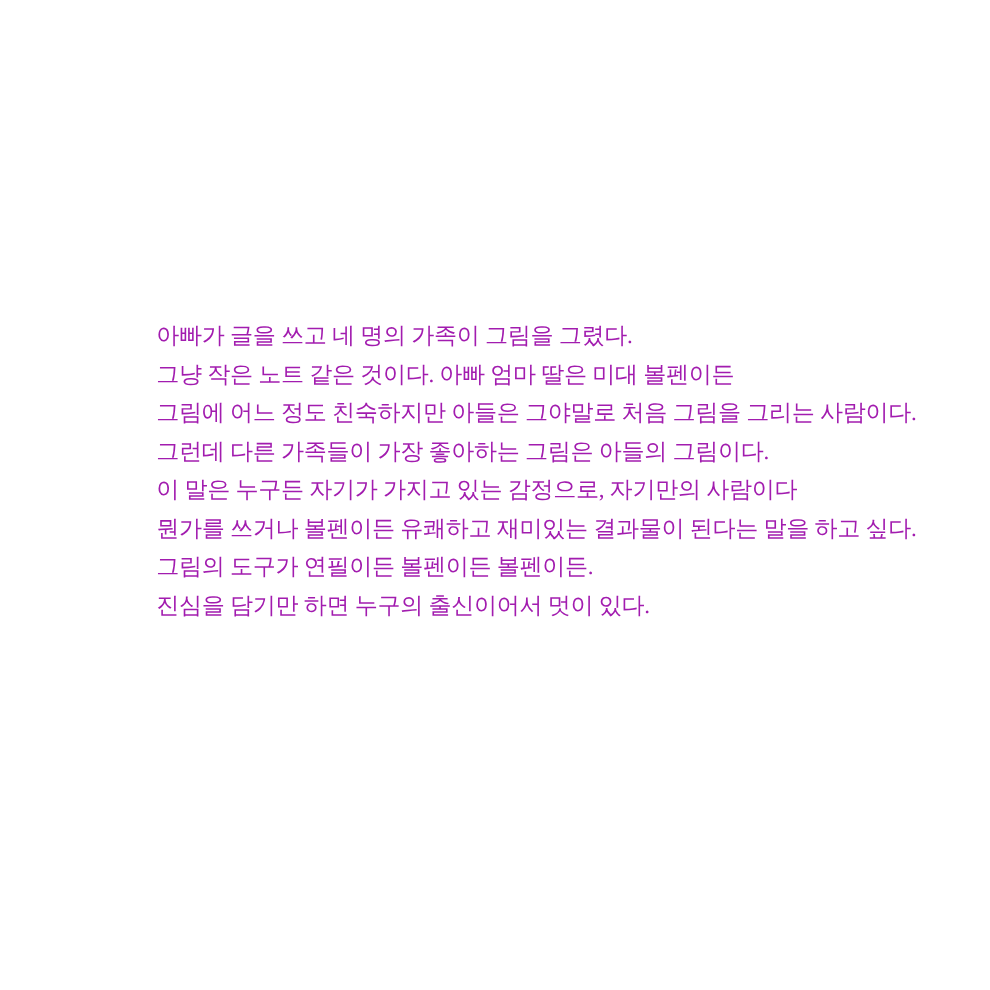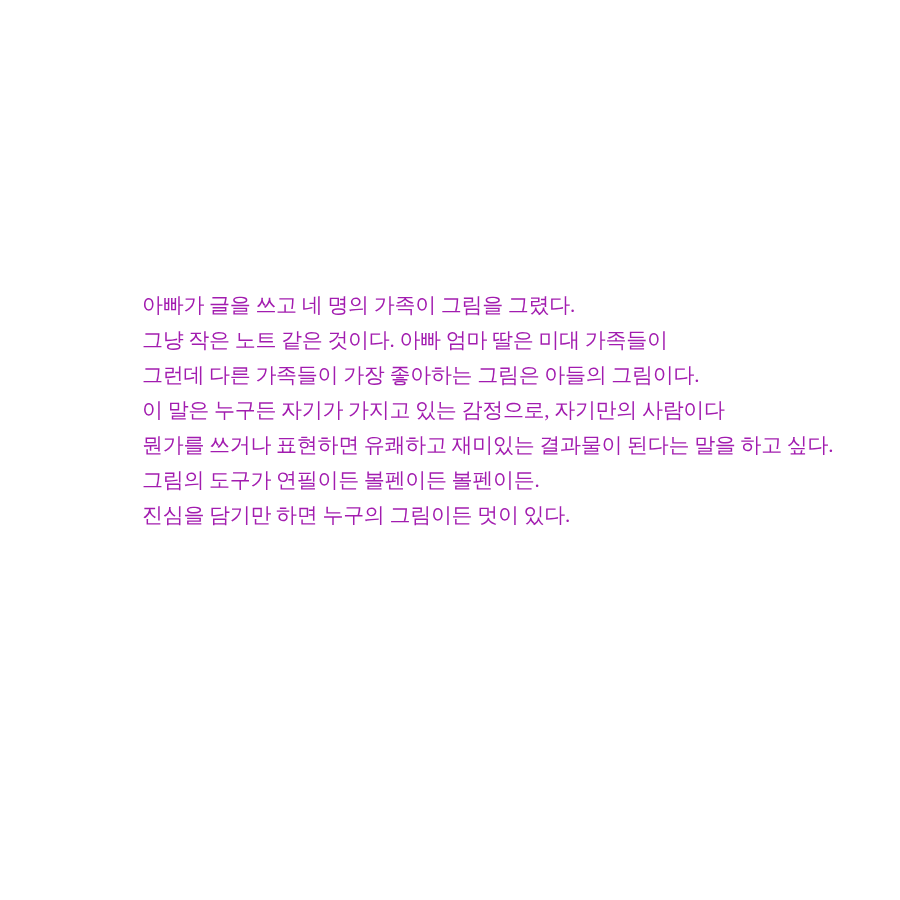--- a/index.html
+++ b/index.html
@@ -36,20 +36,21 @@
       font-weight: 400;
       font-family: Liberation Serif, serif;
     }
   </style>
 </head>
 <body>
 
 <div class="page">
   <div class="text-block">
     <p class="text-line">아빠가 글을 쓰고 네 명의 가족이 그림을 그렸다.</p>
-    <p class="text-line">그냥 작은 노트 같은 것이다. 아빠 엄마 딸은 미대 가족들이</p>
+    <p class="text-line">그냥 작은 노트 같은 것이다. 아빠 엄마 딸은 미대 볼펜이든</p>
+    <p class="text-line">그림에 어느 정도 친숙하지만 아들은 그야말로 처음 그림을 그리는 사람이다.</p>
     <p class="text-line">그런데 다른 가족들이 가장 좋아하는 그림은 아들의 그림이다.</p>
     <p class="text-line">이 말은 누구든 자기가 가지고 있는 감정으로, 자기만의 사람이다</p>
-    <p class="text-line">뭔가를 쓰거나 표현하면 유쾌하고 재미있는 결과물이 된다는 말을 하고 싶다.</p>
+    <p class="text-line">뭔가를 쓰거나 볼펜이든 유쾌하고 재미있는 결과물이 된다는 말을 하고 싶다.</p>
     <p class="text-line">그림의 도구가 연필이든 볼펜이든 볼펜이든.</p>
-    <p class="text-line">진심을 담기만 하면 누구의 그림이든 멋이 있다.</p>
+    <p class="text-line">진심을 담기만 하면 누구의 출신이어서 멋이 있다.</p>
   </div>
 </div>
 
 </body></html>

